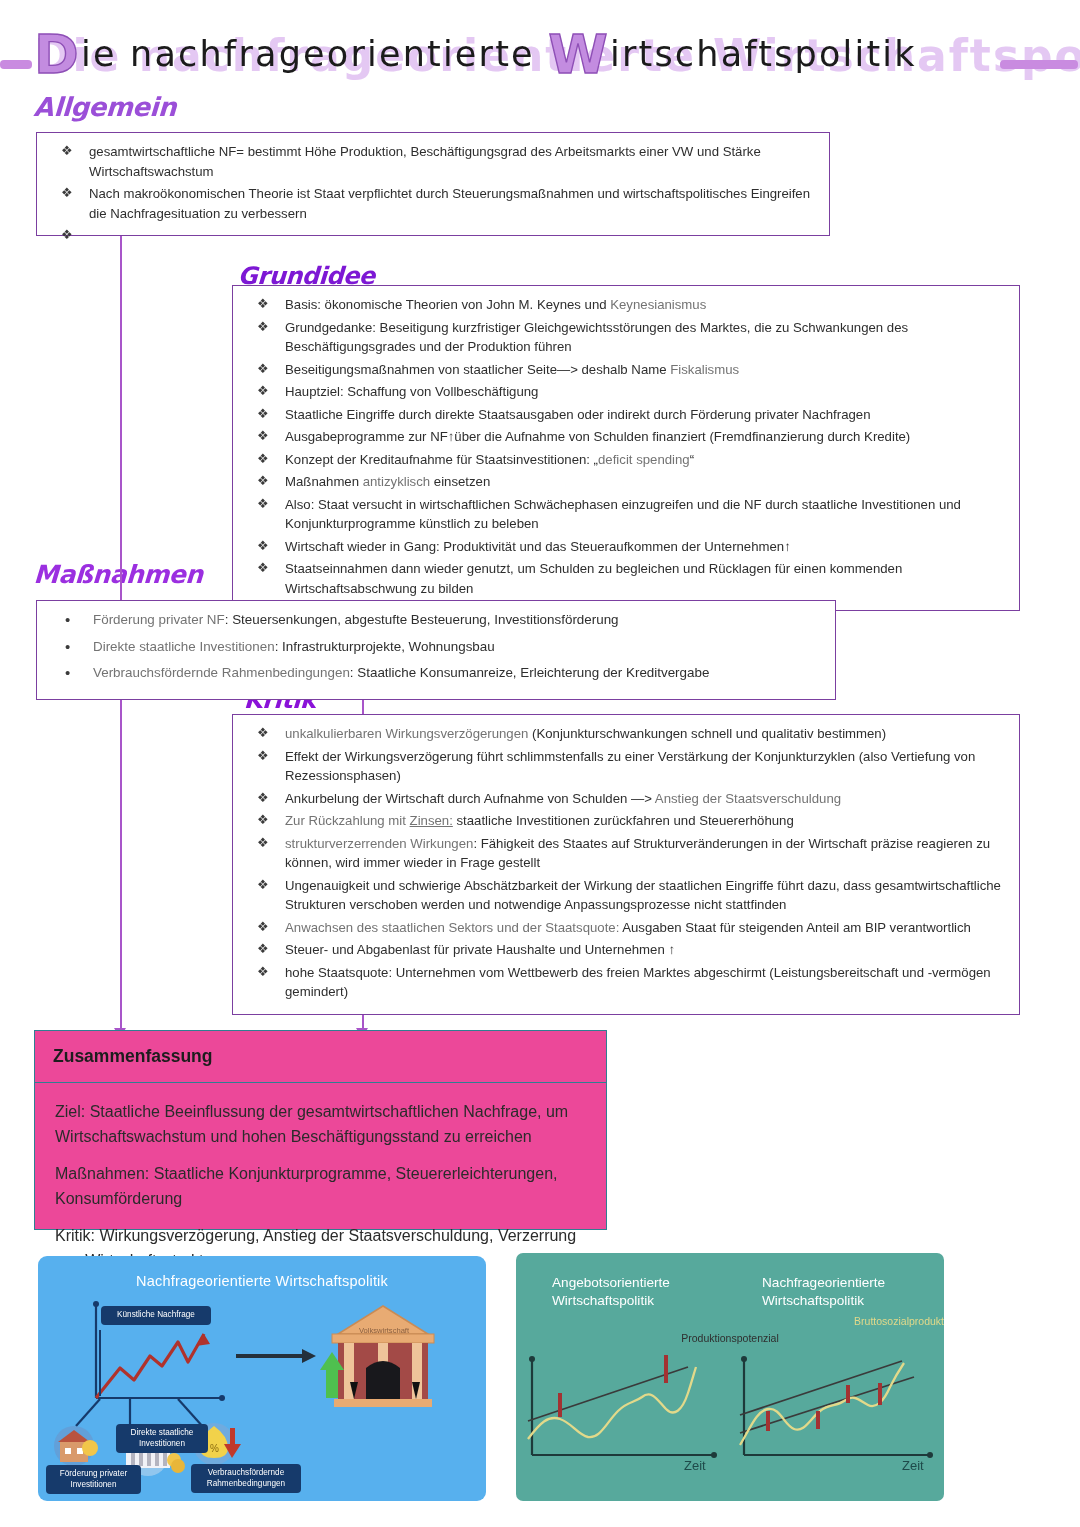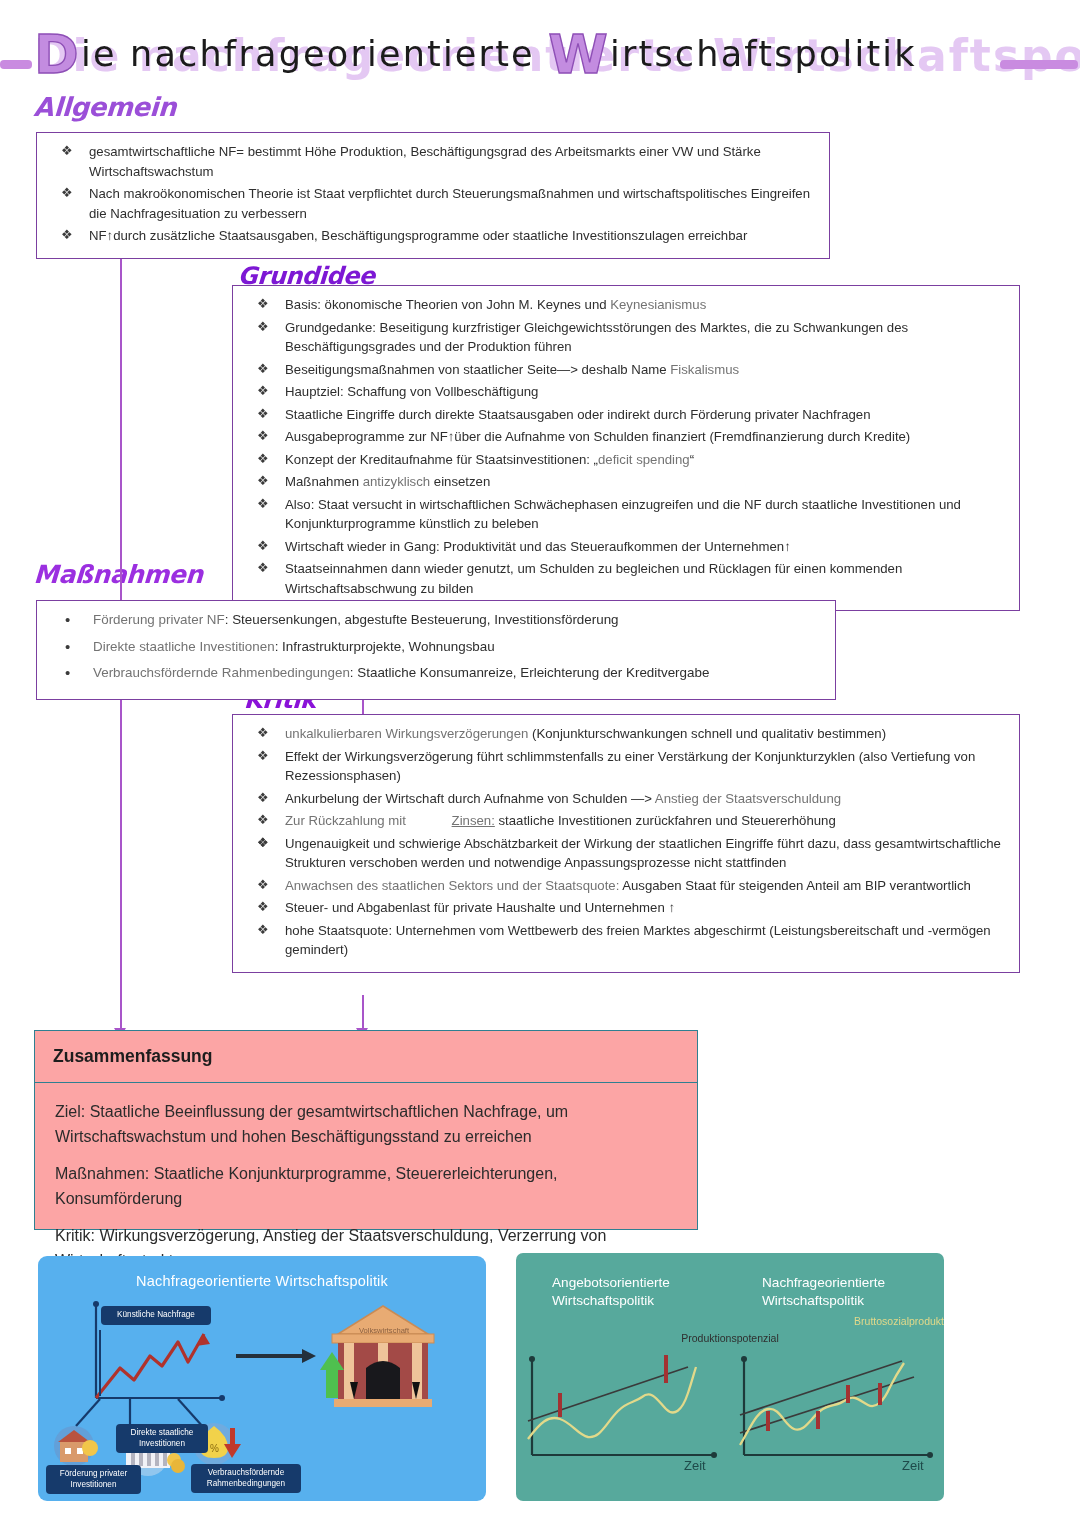--- a/index.html
+++ b/index.html
@@ -77,41 +77,41 @@
     line-height:19.5px;
     color:#2e2e2e;
   }
   .pbox li .bl {
     position:absolute; left:16px; top:-1px;
     font-size:13px; color:#3b3b3b;
   }
   .pbox.dots li .bl { left:20px; top:0px; font-size:15px; }
   .pbox.dots li { padding-left:48px; margin-bottom:7px; font-size:13.4px;}
   b { font-weight:normal; color:#737373; }
-  .ul { text-decoration:underline;margin-left:42px; }
+  .ul { text-decoration:underline; }
 
   #box-allgemein { left:36px; top:132px; width:794px; }
   #box-grundidee { left:232px; top:285px; width:788px; }
   #box-massnahmen{ left:36px; top:600px; width:800px; }
   #box-kritik    { left:232px; top:714px; width:788px; }
 
   
   .conn { position:absolute; background:#a855c9; }
   .vline { width:2px; }
   .arrowhead {
     position:absolute; width:0; height:0;
     border-left:6px solid transparent;
     border-right:6px solid transparent;
     border-top:10px solid #a855c9;
   }
 
   
   #zus {
-    position:absolute; left:34px; top:1030px; width:664px; height:200px;
-    border:1.6px solid #2f7f91; background:#fca5a5;
+    position:absolute; left:34px; top:1030px; width:573px; height:200px;
+    border:1.6px solid #2f7f91; background:#ec4899;
   }
   #zus-head {
     height:52px; border-bottom:1.6px solid #2f7f91;
     display:flex; align-items:center; padding-left:18px;
     font-size:17.5px; font-weight:bold; color:#1d1d1d;
   }
   #zus-body { padding:16px 20px 10px 20px; }
   #zus-body p { margin:0 0 12px 0; font-size:16px; line-height:25px; color:#2b2b2b; }
 
   
@@ -160,21 +160,21 @@
 
 <div class="conn vline" style="left:362px; top:565px; height:38px;"></div>
 <div class="conn vline" style="left:362px; top:672px; height:46px;"></div>
 <div class="conn vline" style="left:362px; top:995px; height:46px;"></div>
 <div class="arrowhead" style="left:356px; top:1028px;"></div>
 
 <div class="pbox" id="box-allgemein">
   <ul>
     <li><span class="bl">❖</span><span>gesamtwirtschaftliche NF= bestimmt Höhe Produktion, Beschäftigungsgrad des Arbeitsmarkts einer VW und Stärke Wirtschaftswachstum</span></li>
     <li><span class="bl">❖</span><span>Nach makroökonomischen Theorie ist Staat verpflichtet durch Steuerungsmaßnahmen und wirtschaftspolitisches Eingreifen die Nachfragesituation zu verbessern</span></li>
-    <li><span class="bl">❖</span><span>NF↑durch zusätzliche Staatsausgaben, Beschäftigungsprogramme oder staatliche Investitionszulagen erreichbar</span></li>
+    <li><span class="bl">❖</span></li>
   </ul>
 </div>
 
 <div class="pbox" id="box-grundidee">
   <ul>
       <li><span class="bl">❖</span><span>Basis: ökonomische Theorien von John M. Keynes und <b>Keynesianismus</b></span></li>
       <li><span class="bl">❖</span><span>Grundgedanke: Beseitigung kurzfristiger Gleichgewichtsstörungen des Marktes, die zu Schwankungen des Beschäftigungsgrades und der Produktion führen</span></li>
       <li><span class="bl">❖</span><span>Beseitigungsmaßnahmen von staatlicher Seite—&gt; deshalb Name <b>Fiskalismus</b></span></li>
       <li><span class="bl">❖</span><span>Hauptziel: Schaffung von Vollbeschäftigung</span></li>
       <li><span class="bl">❖</span><span>Staatliche Eingriffe durch direkte Staatsausgaben oder indirekt durch Förderung privater Nachfragen</span></li>
@@ -194,21 +194,21 @@
       <li><span class="bl">•</span><span><b>Verbrauchsfördernde Rahmenbedingungen</b>: Staatliche Konsumanreize, Erleichterung der Kreditvergabe</span></li>
     </ul>
 </div>
 
 <div class="pbox" id="box-kritik">
   <ul>
       <li><span class="bl">❖</span><span><b>unkalkulierbaren Wirkungsverzögerungen</b> (Konjunkturschwankungen schnell und qualitativ bestimmen)</span></li>
       <li><span class="bl">❖</span><span>Effekt der Wirkungsverzögerung führt schlimmstenfalls zu einer Verstärkung der Konjunkturzyklen (also Vertiefung von Rezessionsphasen)</span></li>
       <li><span class="bl">❖</span><span>Ankurbelung der Wirtschaft durch Aufnahme von Schulden —&gt; <b>Anstieg der Staatsverschuldung</b></span></li>
       <li><span class="bl">❖</span><span><b>Zur Rückzahlung mit <span class="ul">Zinsen:</span></b> staatliche Investitionen zurückfahren und Steuererhöhung</span></li>
-      <li><span class="bl">❖</span></li>
+      <li><span class="bl">❖</span><span><b>strukturverzerrenden Wirkungen</b>: Fähigkeit des Staates auf Strukturveränderungen in der Wirtschaft präzise reagieren zu können, wird immer wieder in Frage gestellt</span></li>
       <li><span class="bl">❖</span><span>Ungenauigkeit und schwierige Abschätzbarkeit der Wirkung der staatlichen Eingriffe führt dazu, dass gesamtwirtschaftliche Strukturen verschoben werden und notwendige Anpassungsprozesse nicht stattfinden</span></li>
       <li><span class="bl">❖</span><span><b>Anwachsen des staatlichen Sektors und der Staatsquote:</b> Ausgaben Staat für steigenden Anteil am BIP verantwortlich</span></li>
       <li><span class="bl">❖</span><span>Steuer- und Abgabenlast für private Haushalte und Unternehmen ↑</span></li>
       <li><span class="bl">❖</span><span>hohe Staatsquote: Unternehmen vom Wettbewerb des freien Marktes abgeschirmt (Leistungsbereitschaft und -vermögen gemindert)</span></li>
     </ul>
 </div>
 
 <div id="zus">
   <div id="zus-head">Zusammenfassung</div>
   <div id="zus-body">

